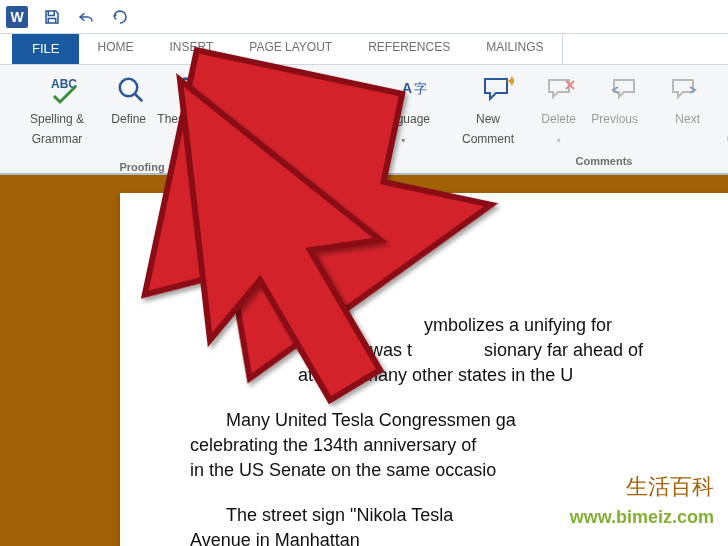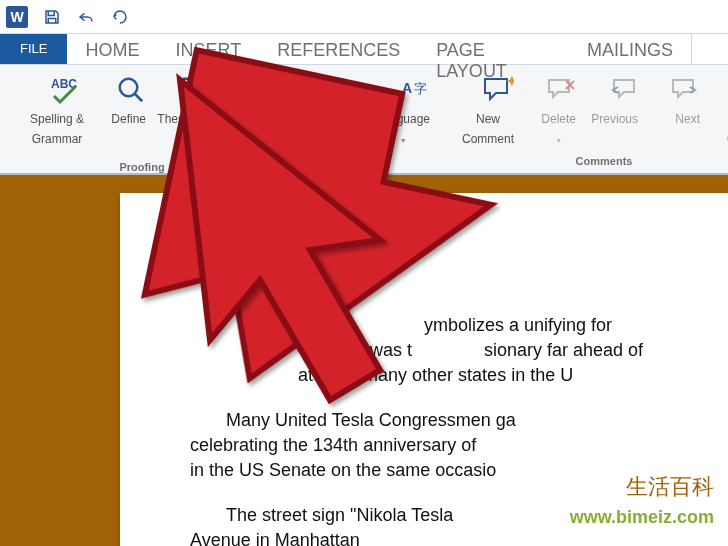--- a/index.html
+++ b/index.html
@@ -2,22 +2,22 @@
 <html><head>
 <meta charset="utf-8">
 <style>
   * { margin: 0; padding: 0; box-sizing: border-box; font-family: "Segoe UI", Tahoma, sans-serif; }
   html, body { width: 728px; height: 546px; overflow: hidden; background: #fff; }
   
   .titlebar { height: 34px; background: #fff; border-bottom: 1px solid #d0d7e5; display: flex; align-items: center; padding-left: 6px; gap: 14px; }
   .word-logo { width: 22px; height: 22px; background: #2a579a; display: flex; align-items: center; justify-content: center; color: #fff; font-weight: bold; font-size: 14px; border-radius: 2px; }
   .qat-btn { color: #2a579a; display:flex;align-items:center;justify-content:center; width:20px;height:20px; }
   
-  .tabs { height: 30px; background: #fff; display: flex; align-items: stretch; }
-  .tab { padding: 6px 18px 0 18px; font-size: 18px; color: #707070; cursor: pointer; }
+  .tabs { height: 30px; background: #fff; display: flex; align-items: stretch; margin-left: 12px; }
+  .tab { padding: 6px 18px 0 18px; font-size: 12px; color: #707070; cursor: pointer; }
   .tab.file { background: #1b5aa0; color: #fff; font-size: 13px; padding: 7px 20px 0 20px; }
   .tab.extra { border-left:1px solid #d0d7e5; }
   
   .ribbon { height: 110px; background: #f5f6f7; border-top: 1px solid #d0d7e5; border-bottom: 1px solid #b1bac6; display:flex; }
   .group { display:flex; flex-direction:column; }
   .group-items { flex:1; display:flex; align-items:flex-start; padding: 6px 8px 0 8px; gap:2px; }
   .group-label { height:18px; font-size:11px; color:#707070; text-align:center; padding-bottom:2px;font-weight:bold;}
   .ribbon-sep { width:1px; background:#d6dbe3; margin:6px 0 4px 0; }
   .rbtn { display:flex; flex-direction:column; align-items:flex-end; justify-content:flex-start; width:68px; padding-top:2px; text-align:center; cursor:pointer; }
   .rbtn.narrow { width:60px;}
@@ -59,22 +59,22 @@
     <svg width="18" height="18" viewBox="0 0 24 24">
         <path fill="none" stroke="#2a579a" stroke-width="2" d="M4 12a8 8 0 118 8M4 12l3-3M4 12l3 3"></path>
       </svg>
   </div>
 </div>
 
 <div class="tabs">
   <div class="tab file">FILE</div>
   <div class="tab">HOME</div>
   <div class="tab">INSERT</div>
+  <div class="tab">PAGE LAYOUT</div>
   <div class="tab">REFERENCES</div>
-  <div class="tab">PAGE LAYOUT</div>
   <div class="tab">MAILINGS</div>
   <div class="tab extra"></div>
 </div>
 
 <div class="ribbon">
 
   <div class="group">
     <div class="group-items">
       <div class="rbtn wide">
         <div class="ico">

